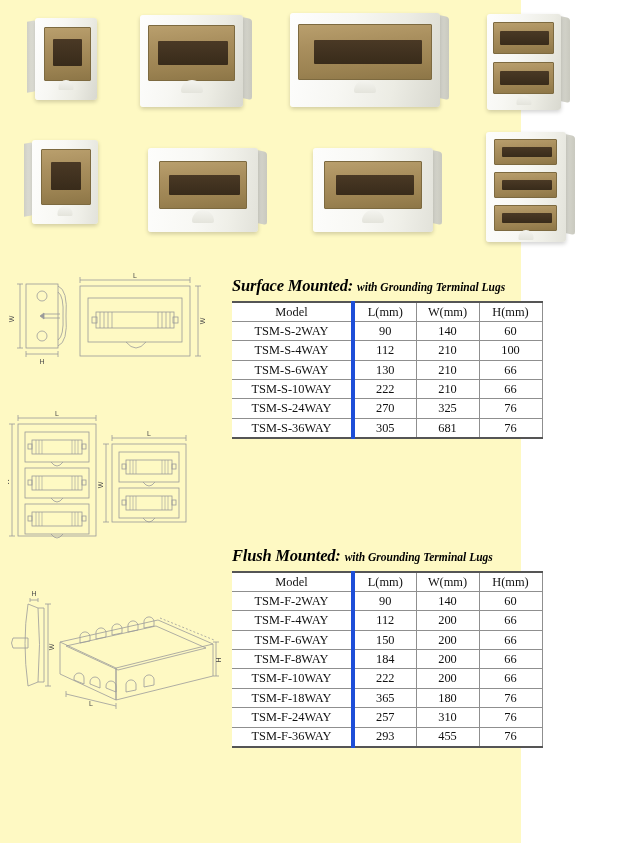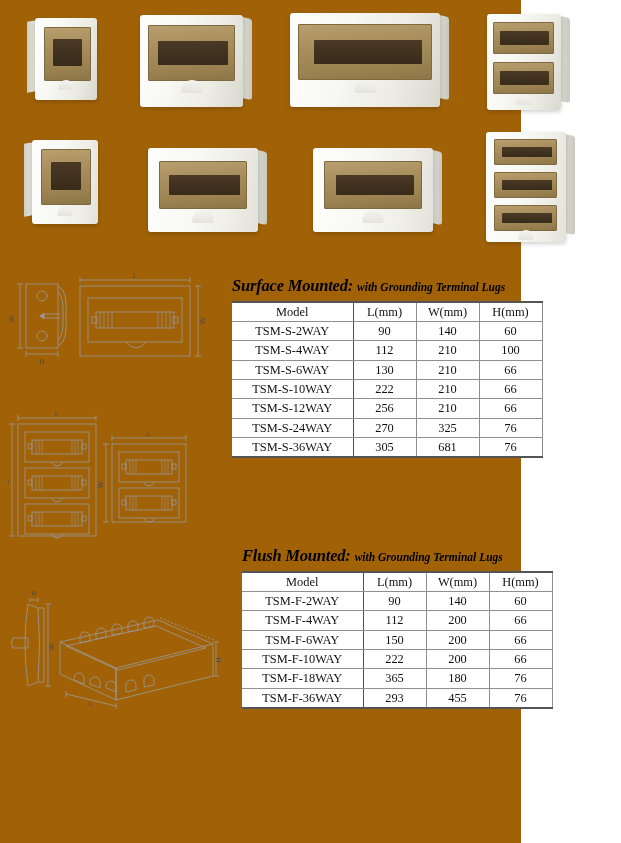--- a/index.html
+++ b/index.html
@@ -2,21 +2,21 @@
 <html><head>
 <meta charset="utf-8">
 <style>
   * { box-sizing: border-box; margin: 0; padding: 0; }
   html, body {
     width: 621px; height: 843px;
     background: #ffffff;
     font-family: "Liberation Serif", serif;
     overflow: hidden;
   }
-  .page { position: relative; width: 521px; height: 843px; background: #a16207; }
+  .page { position: relative; width: 521px; height: 843px; background: #fef9c3; }
 
   
   .gallery { position: absolute; left: 0; top: 0; width: 621px; height: 252px; }
   .prod { position: absolute; }
 
   
   .pbody {
     position: absolute; left: 0; top: 0; width: 100%; height: 100%;
     background: linear-gradient(100deg,#fdfdfb 0%,#f6f6f2 42%,#e9e9e3 72%,#dcdcd4 100%);
     border-radius: 3px;
@@ -93,21 +93,21 @@
     border-right: 1px solid #8f8f8f;
     height: 19.4px;
     text-align: center;
     font-weight: normal;
     padding: 0 2px;
     background: #fff;
     line-height: 1;
   }
   table.tbl td:first-child, table.tbl th:first-child {
     border-left: none;
-    border-right: 1px solid #1d4ed8;
+    border-right: 4px solid #1d4ed8;
     margin-top: 15px;
   }
   table.tbl tr:first-child th { border-top: 2px solid #555; }
   table.tbl tr:last-child td { border-bottom: 2px solid #555; }
   table.tbl col.c0 { width: 121px; }
   table.tbl col.c1 { width: 63px; }
   table.tbl col.c2 { width: 63px; }
   table.tbl col.c3 { width: 63px; }
 </style>
 </head>
@@ -365,42 +365,36 @@
             <td>210</td>
             <td>66</td>
           </tr>
         <tr>
             <td>TSM-S-10WAY</td>
             <td>222</td>
             <td>210</td>
             <td>66</td>
           </tr>
         <tr>
-            <td>TSM-S-12WAY</td>
-            <td>256</td>
-            <td>210</td>
-            <td>66</td>
-          </tr>
-        <tr>
             <td>TSM-S-24WAY</td>
             <td>270</td>
             <td>325</td>
             <td>76</td>
           </tr>
         <tr>
             <td>TSM-S-36WAY</td>
             <td>305</td>
             <td>681</td>
             <td>76</td>
           </tr>
       </tbody>
     </table>
   </div>
 
-  <div class="spec" style="left:242px; top:546px;">
+  <div class="spec" style="left:232px; top:546px;">
     <div class="spec-title">
       <span class="big">Flush Mounted:</span>
       <span class="small">with Grounding Terminal Lugs</span>
     </div>
     <table class="tbl">
       <colgroup>
           <col class="c0">
           <col class="c1">
           <col class="c2">
           <col class="c3">
@@ -426,32 +420,44 @@
             <td>200</td>
             <td>66</td>
           </tr>
         <tr>
             <td>TSM-F-6WAY</td>
             <td>150</td>
             <td>200</td>
             <td>66</td>
           </tr>
         <tr>
+            <td>TSM-F-8WAY</td>
+            <td>184</td>
+            <td>200</td>
+            <td>66</td>
+          </tr>
+        <tr>
             <td>TSM-F-10WAY</td>
             <td>222</td>
             <td>200</td>
             <td>66</td>
           </tr>
         <tr>
             <td>TSM-F-18WAY</td>
             <td>365</td>
             <td>180</td>
             <td>76</td>
           </tr>
         <tr>
+            <td>TSM-F-24WAY</td>
+            <td>257</td>
+            <td>310</td>
+            <td>76</td>
+          </tr>
+        <tr>
             <td>TSM-F-36WAY</td>
             <td>293</td>
             <td>455</td>
             <td>76</td>
           </tr>
       </tbody>
     </table>
   </div>
 
 </div>

